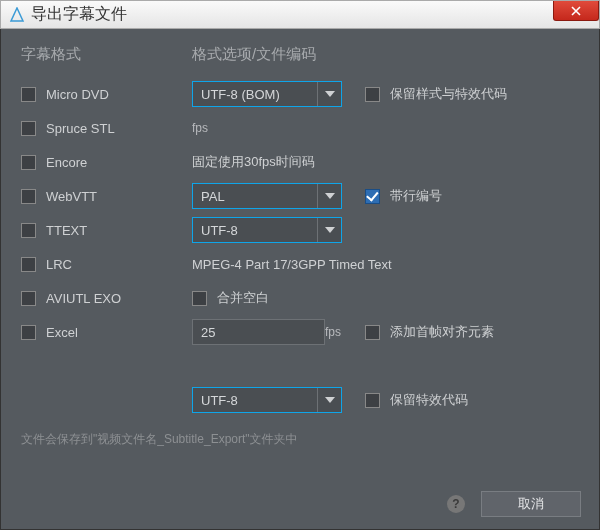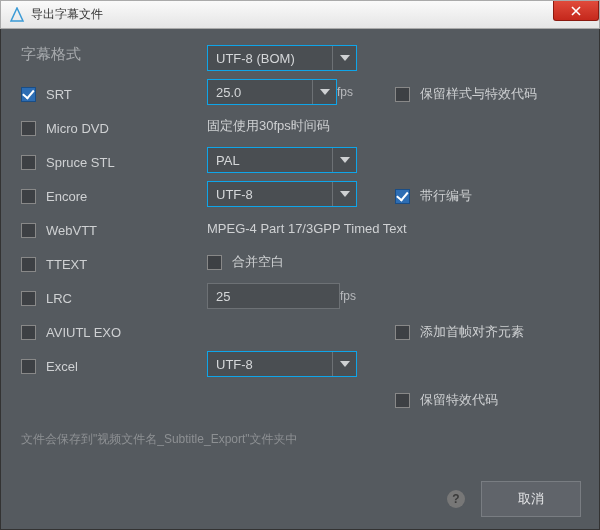--- a/index.html
+++ b/index.html
@@ -1,43 +1,43 @@
 <!DOCTYPE html>
 <html><head>
 <meta charset="utf-8">
 <style>
 *{margin:0;padding:0;box-sizing:border-box;font-family:"Microsoft YaHei","Segoe UI",sans-serif}
 body{background:#4a4a4a;width:600px;height:530px;overflow:hidden}
 .titlebar{height:29px;background:linear-gradient(#fafafa,#e5e5e5);border:1px solid #aaa;display:flex;align-items:center;padding-left:8px;position:relative}
 .titlebar-icon{width:16px;height:16px;margin-right:6px;display:flex;align-items:center;justify-content:center}
-.titlebar-title{font-size:12px;color:#333}
+.titlebar-title{font-size:16px;color:#333}
 .close-btn{position:absolute;right:0;top:0;width:46px;height:20px;background:linear-gradient(#e04b3b,#c5281c);border:1px solid #8b1a10;border-top:none;border-radius:0 0 3px 3px;display:flex;align-items:center;justify-content:center;cursor:pointer}
 .close-btn svg{width:10px;height:10px}
 .body{background:#555a5f;height:501px;padding:16px 20px;position:relative;border:1px solid #333;border-top:none}
-.columns{display:flex;gap:16px}
+.columns{display:flex;gap:1px}
 .col-left{width:170px}
 .col-mid{width:160px}
 .col-right{flex:1;padding-left:12px}
 .section-title{color:#a8abae;font-size:15px;margin-bottom:14px;height:22px}
 .row{display:flex;align-items:center;height:26px;margin-bottom:8px}
 .check{width:15px;height:15px;border:1px solid #888;background:#3d4044;margin-right:10px;display:flex;align-items:center;justify-content:center;cursor:pointer}
 .check.checked{background:#2d6db3;border-color:#1a4d85}
 .check.checked::after{content:"";width:9px;height:5px;border-left:2px solid #fff;border-bottom:2px solid #fff;transform:rotate(-50deg) translate(1px,-1px)}
 .fmt-label{color:#cfd1d3;font-size:13px}
 .select{width:150px;height:26px;background:#4a4e52;border:1px solid #0ea5e9;display:flex;align-items:center;padding:0 8px;color:#d5d7d9;font-size:13px;position:relative;cursor:pointer}
 .select-arrow{position:absolute;right:0;top:0;width:24px;height:100%;border-left:1px solid #6d7175;display:flex;align-items:center;justify-content:center}
 .select-arrow::after{content:"";border-left:5px solid transparent;border-right:5px solid transparent;border-top:6px solid #cfd1d3}
 .input{width:133px;height:26px;background:#4a4e52;border:1px solid #6d7175;color:#d5d7d9;font-size:13px;padding:0 8px;outline:none}
 .unit{color:#b8babd;font-size:12px;}
 .static-text{color:#cfd1d3;font-size:13px}
 .opt-check{display:flex;align-items:center}
 .footer-note{color:#8d9093;font-size:12px;margin-top:10px}
 .bottom-bar{position:absolute;bottom:12px;right:18px;display:flex;align-items:center;gap:10px}
 .help-icon{width:18px;height:18px;border-radius:50%;background:#777;color:#3a3a3a;display:flex;align-items:center;justify-content:center;font-size:12px;font-weight:bold;cursor:pointer;margin-right:6px}
-.btn{width:100px;height:36px;background:#60646a;border:1px solid #797d82;color:#e5e6e8;font-size:13px;display:flex;align-items:center;justify-content:center;cursor:pointer}
+.btn{width:100px;height:26px;background:#60646a;border:1px solid #797d82;color:#e5e6e8;font-size:13px;display:flex;align-items:center;justify-content:center;cursor:pointer}
 </style>
 </head>
 <body>
 
 <div class="titlebar">
   <span class="titlebar-icon">
     <svg viewBox="0 0 16 16">
         <path d="M8 1 L14 14 L2 14 Z" fill="none" stroke="#3b9bd6" stroke-width="1.5"></path>
       </svg>
   </span>
@@ -47,24 +47,20 @@
         <path d="M1 1 L9 9 M9 1 L1 9" stroke="#fff" stroke-width="1.6"></path>
       </svg>
   </div>
 </div>
 
 <div class="body">
   <div class="columns">
 
     <div class="col-left">
       <div class="section-title">字幕格式</div>
-      <div class="row">
-          <div class="check checked"></div>
-          <span class="fmt-label">SRT</span>
-        </div>
       <div class="row">
           <div class="check"></div>
           <span class="fmt-label">Micro DVD</span>
         </div>
       <div class="row">
           <div class="check"></div>
           <span class="fmt-label">Spruce STL</span>
         </div>
       <div class="row">
           <div class="check"></div>
@@ -86,31 +82,28 @@
           <div class="check"></div>
           <span class="fmt-label">AVIUTL EXO</span>
         </div>
       <div class="row">
           <div class="check"></div>
           <span class="fmt-label">Excel</span>
         </div>
     </div>
 
     <div class="col-mid">
+      <div class="section-title">格式选项/文件编码</div>
       <div class="row">
           <div class="select">
             <span>UTF-8 (BOM)</span>
             <span class="select-arrow"></span>
           </div>
         </div>
       <div class="row">
-          <div class="select" style="width:130px">
-            <span>25.0</span>
-            <span class="select-arrow"></span>
-          </div>
           <span class="unit">fps</span>
         </div>
       <div class="row">
           <span class="static-text">固定使用30fps时间码</span>
         </div>
       <div class="row">
           <div class="select">
             <span>PAL</span>
             <span class="select-arrow"></span>
           </div>

